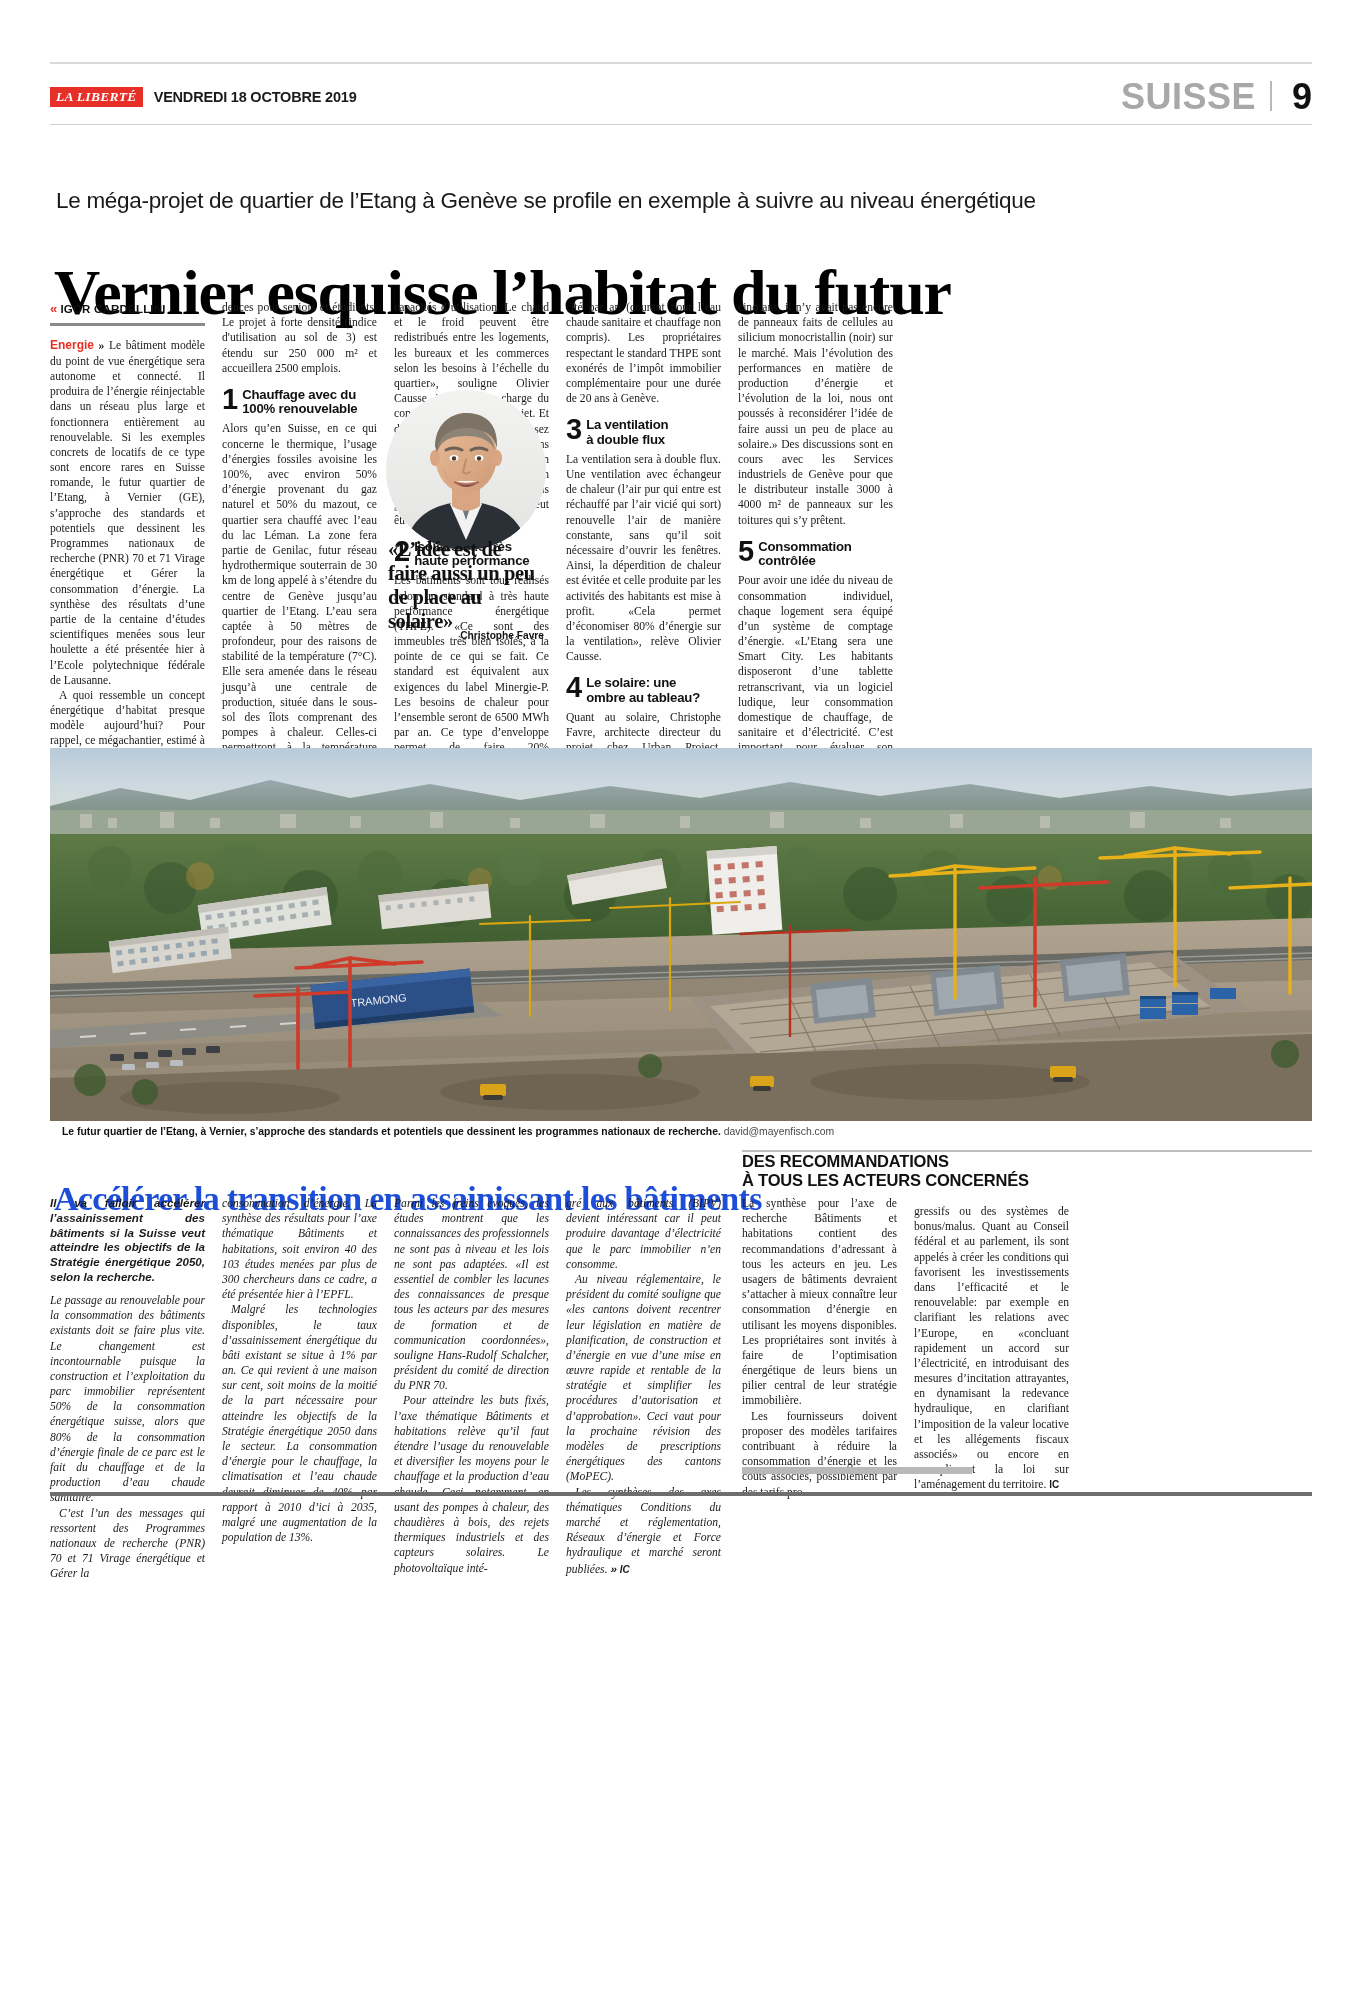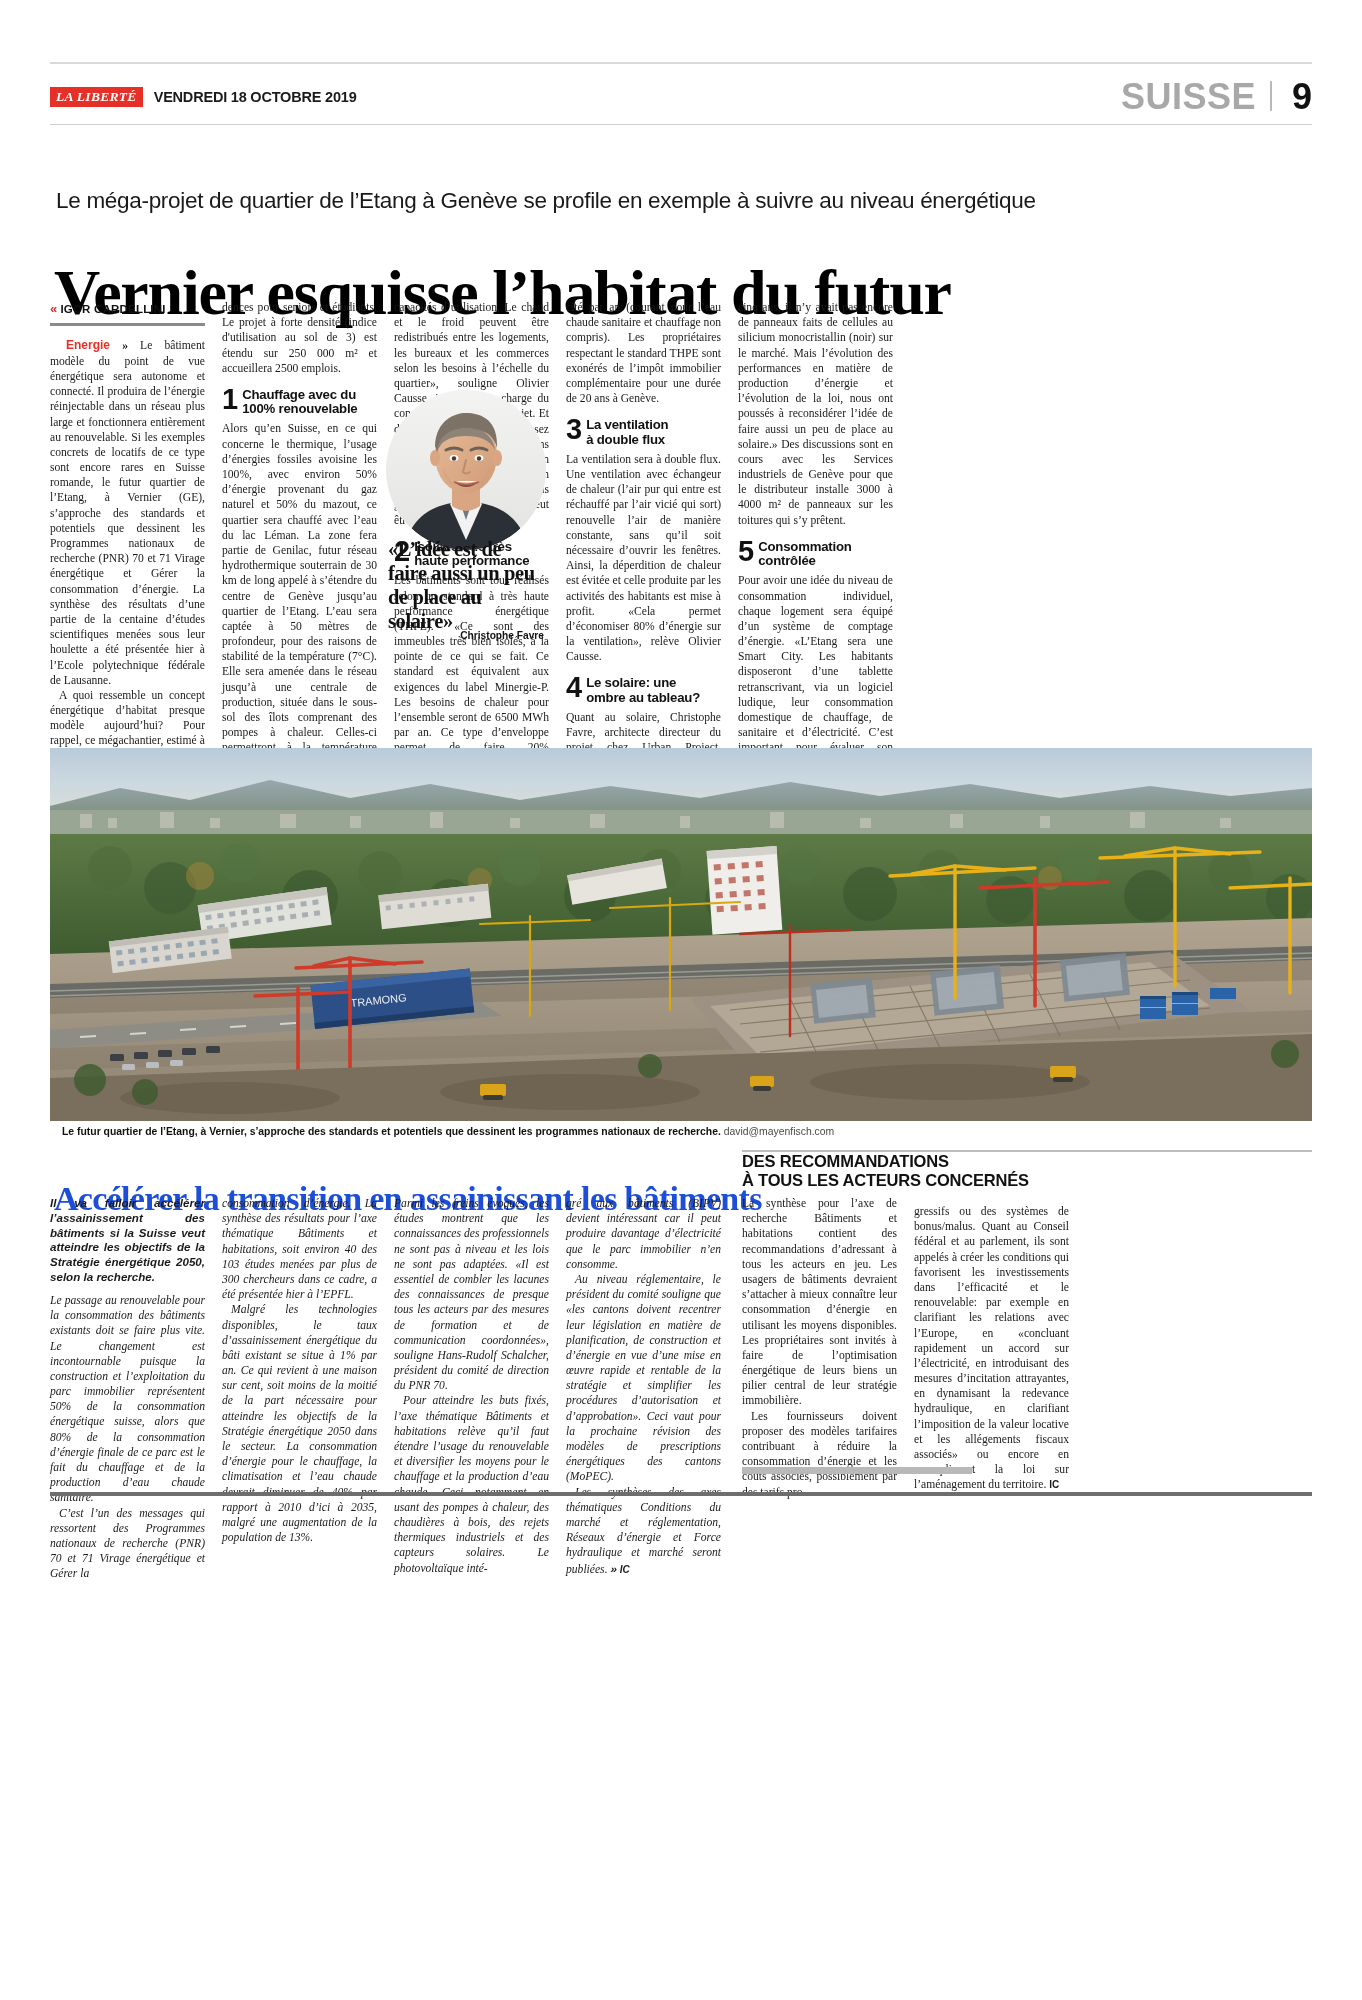--- a/index.html
+++ b/index.html
@@ -156,21 +156,20 @@
   .byline-rule {
     width: 155px; height: 3px;
     background: #8a8a8a;
     margin-bottom: 12px;
   }
   .lede-tag {
     font-family: "Liberation Sans", sans-serif;
     font-weight: bold;
     font-size: 12px;
     color: #e63027;
-    margin-left: 16px;
   }
   .lede-chev { color: #111; font-weight: bold; }
 
   
   .numhead {
     display: flex;
     align-items: flex-start;
     margin: 11px 0 5px 0;
   }
   .numhead .num {

